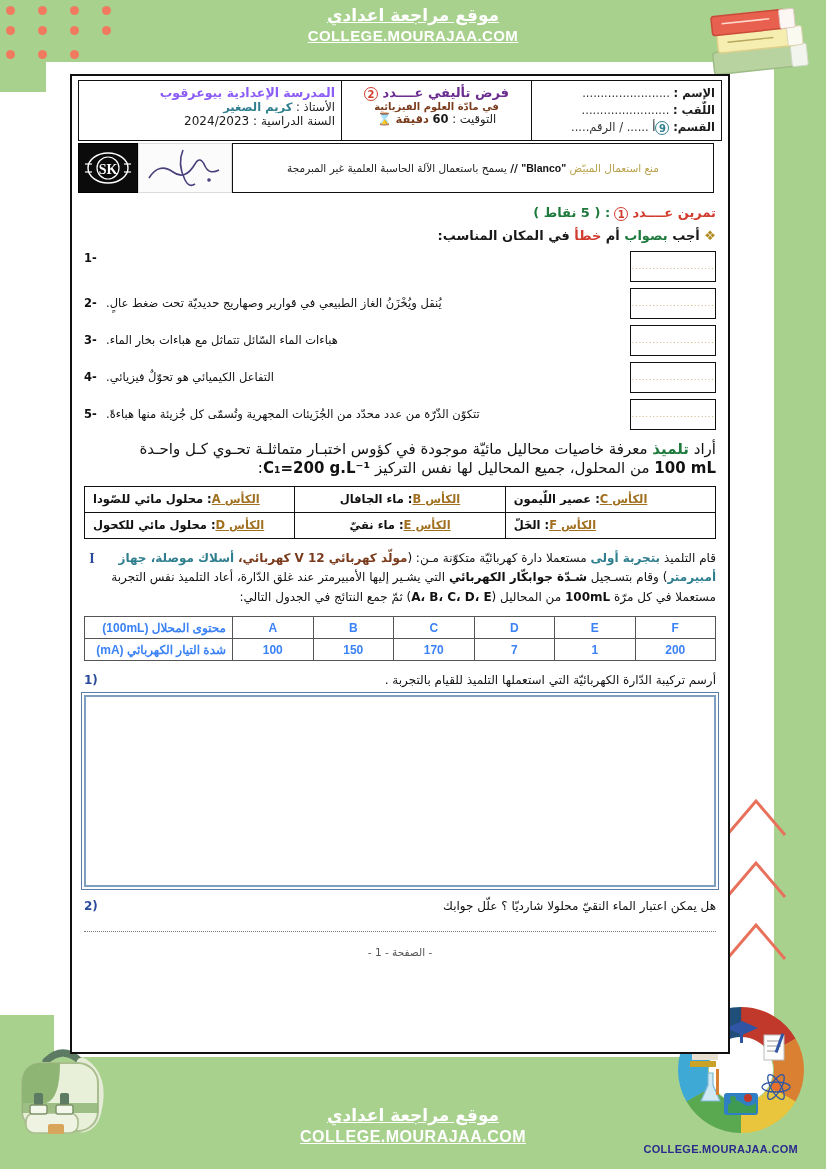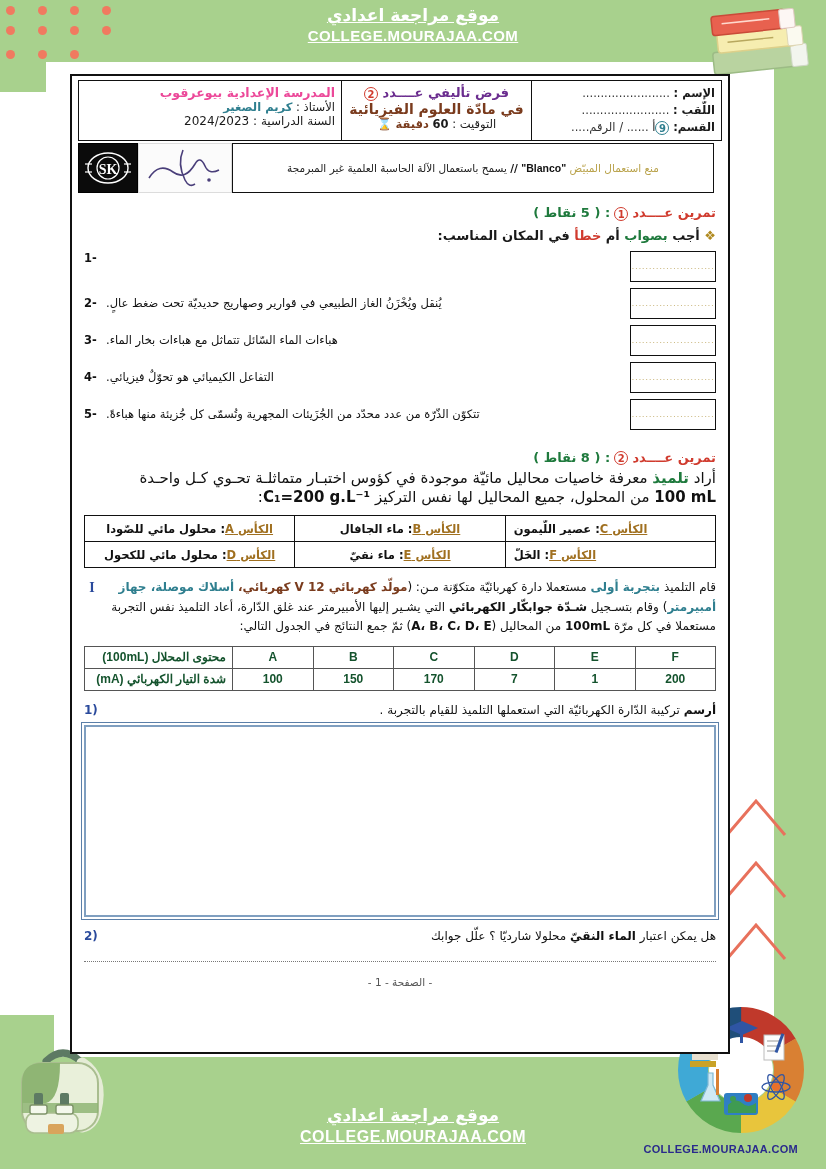--- a/index.html
+++ b/index.html
@@ -101,28 +101,28 @@
     padding:4px 6px;
   }
   .hdr-c-ident { width:190px; }
   .hdr-c-mid   { width:190px; text-align:center; }
   .hdr-c-school{ }
 
   .ln { font-size:11.5px; color:#1a1a1a; line-height:17px; white-space:nowrap; }
   .ln b { font-weight:bold; }
   .dotline { letter-spacing:.5px; color:#333; }
 
-  .sch1 { font-size:12.5px; font-weight:bold; color:#ec4899; }
+  .sch1 { font-size:12.5px; font-weight:bold; color:#8b5cf6; }
   .sch2 { font-size:11.5px; color:#1a1a1a; }
   .sch2 .tch { color:#2f7f8f; font-weight:bold; }
   .sch3 { font-size:12px; color:#1a1a1a; }
   .sch3 .yr { direction:ltr; display:inline-block; }
 
   .mid1 { font-size:13px; font-weight:bold; color:#6b2d8f; }
-  .mid2 { font-size:14px; font-weight:bold; color:#7a3b1d; }
+  .mid2 { font-size:10px; font-weight:bold; color:#7a3b1d; }
   .mid3 { font-size:11.5px; color:#1a1a1a; }
   .mid3 .mins { color:#7a3b1d; font-weight:bold; }
   .circ-num {
     display:inline-block; width:14px; height:14px; line-height:13px;
     border:1.5px solid #d03b2e; border-radius:50%;
     color:#d03b2e; font-size:10px; font-weight:bold; text-align:center;
     vertical-align:middle; direction:ltr;
   }
   .circ-blue {
     display:inline-block; width:14px; height:14px; line-height:13px;
@@ -203,21 +203,21 @@
   .beaker-table {
     width:100%; border-collapse:collapse; margin-top:8px;
     table-layout:fixed;
   }
   .beaker-table td {
     border:1.4px solid #111; padding:5px 8px;
     font-size:11.5px; font-weight:bold; color:#111;
     height:26px;
   }
   .bk-lbl { color:#a07020; text-decoration:underline; font-weight:bold; }
-  .bk-ra { text-align:center; }
+  .bk-ra { text-align:left; }
   .bk-ce { text-align:center; }
   .bk-le { text-align:left; }
 
   .ex2-para {
     display:flex; flex-direction:row-reverse; margin-top:10px;
     align-items:flex-start;
   }
   .roman-i {
     font-family:"Liberation Serif", serif;
     font-size:14px; font-weight:bold; color:#2a4a9c;
@@ -230,41 +230,41 @@
   .c-blue { color:#2f7f8f; font-weight:bold; }
   .c-brown { color:#7a3b1d; font-weight:bold; }
   .c-dark { color:#111; font-weight:bold; }
 
   .data-table {
     width:100%; border-collapse:collapse; margin-top:9px;
     table-layout:fixed;
   }
   .data-table td {
     border:1.4px solid #555; text-align:center;
-    font-size:12px; font-weight:bold; height:22px; color:#14532d;
+    font-size:12px; font-weight:bold; height:22px; color:#3b82f6;
     font-family:"Liberation Sans", sans-serif;
     margin-top:20px;
   }
   .dt-head { color:#2f7f8f; }
   .dt-rowlbl {
     width:148px; text-align:right !important; padding-right:6px;
     font-family:"DejaVu Sans", sans-serif;
     font-size:10.5px; color:#5b3a8e;
   }
 
   .q-line {
     display:flex; flex-direction:row-reverse; align-items:baseline;
     margin-top:12px; font-size:12px; color:#111;
   }
   .q-num {
     width:22px; flex:none; direction:ltr; text-align:left;
     color:#2a4a9c; font-weight:bold;
   }
   .q-txt { text-align:right; flex:1; }
-  .q-txt b { font-weight:bold; }
+  .q-txt b { font-weight:normal; }
 
   .draw-box {
     margin-top:8px; height:192px;
     border:2.5px solid #7f9fc0;
     outline:1px solid #5b7fa8; outline-offset:2px;
     background:#ffffff;
   }
 
   .dotted-answer {
     margin-top:9px; border-bottom:1.5px dotted #777; height:10px;
@@ -536,25 +536,20 @@
           <span class="ex1-num">4-</span>
           <span class="ex1-txt">التفاعل الكيميائي هو تحوّلٌ فيزيائي.</span>
         </div>
         <div class="ex1-item">
           <span class="ex1-num">5-</span>
           <span class="ex1-txt">تتكوّن الذّرّة من عدد محدّد من الجُزَيئات المجهرية وتُسمّى كل جُزيئة منها هباءةً.</span>
         </div>
       </div>
     </div>
 
-    <div class="ex-title" style="margin-top:14px;">
-      <span class="t1">تمرين عــــدد</span>
-      <span class="circ-num">2</span>
-      <span class="t2">: ( 8  نقاط )</span>
-    </div>
 
     <div class="ex2-intro">
       <span>أراد</span>
       <span class="tilmid">تلميذ</span>
       <span>معرفة خاصيات محاليل مائيّة موجودة في كؤوس اختبـار متماثلـة تحـوي كـل واحـدة</span>
       <b class="num-ltr">100 mL</b>
       <span>من المحلول، جميع المحاليل لها نفس التركيز</span>
       <b class="num-ltr">C₁=200 g.L⁻¹</b><span>:</span>
     </div>
 

